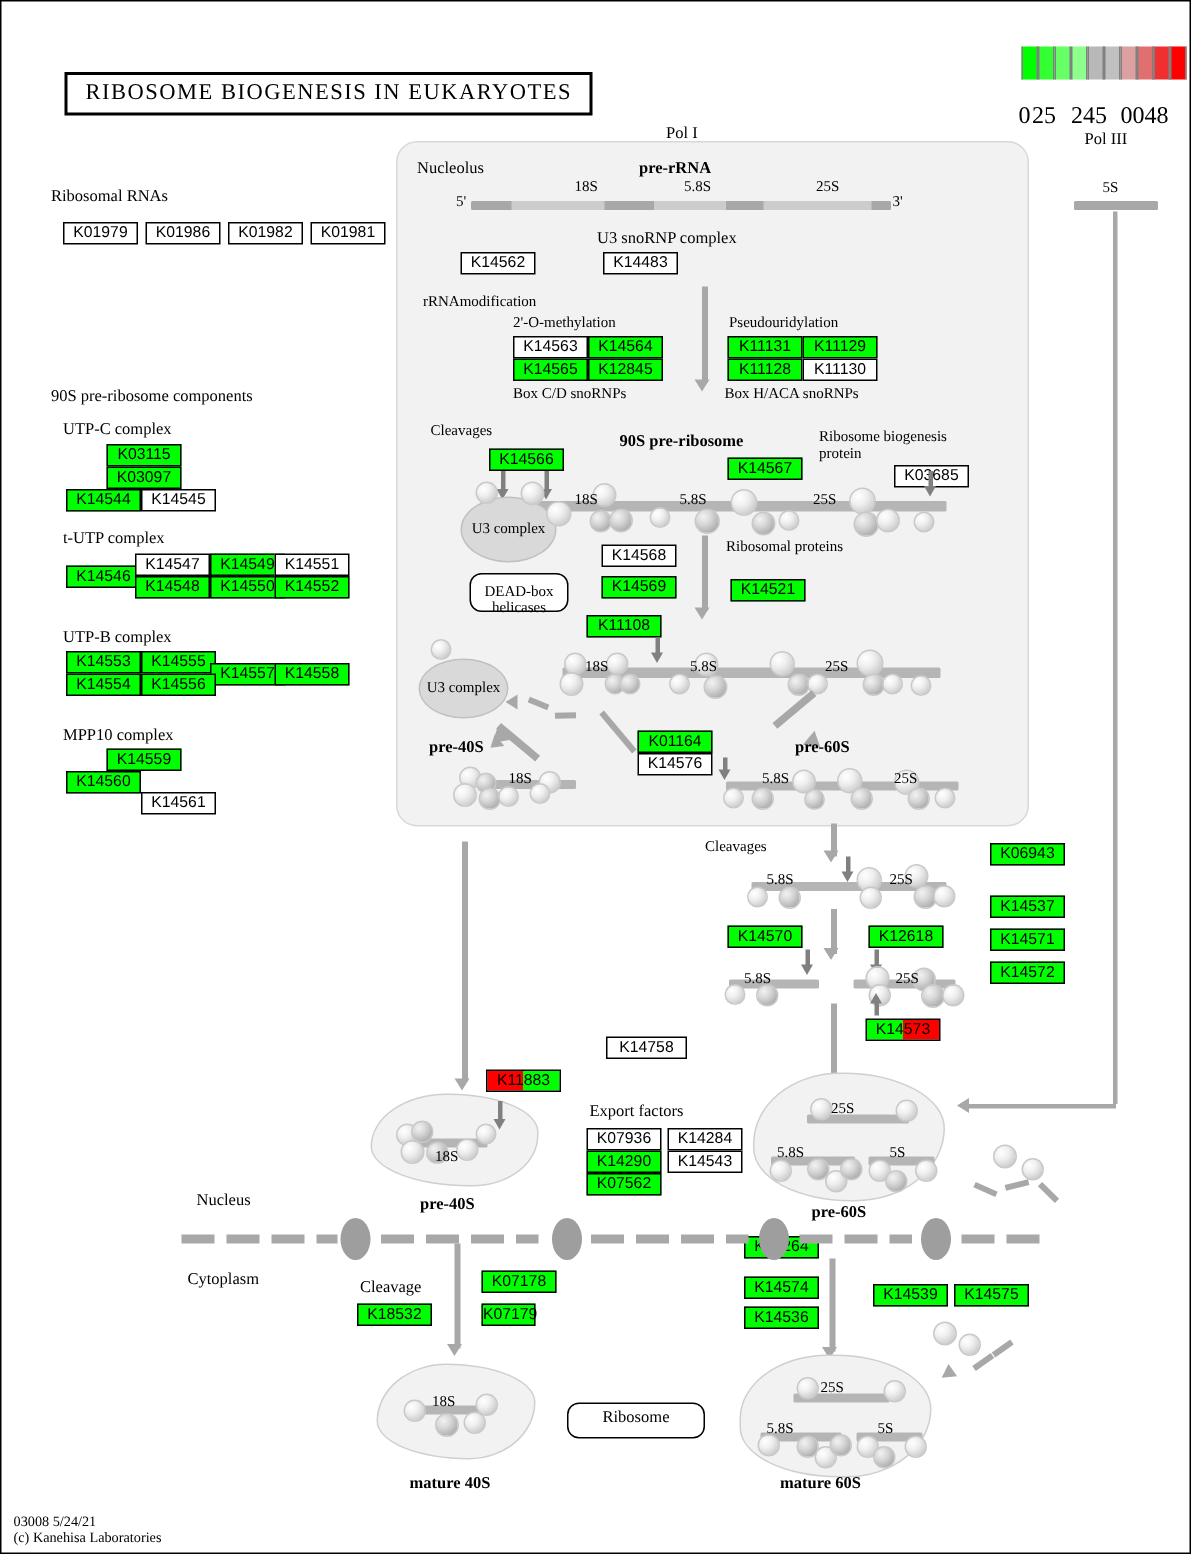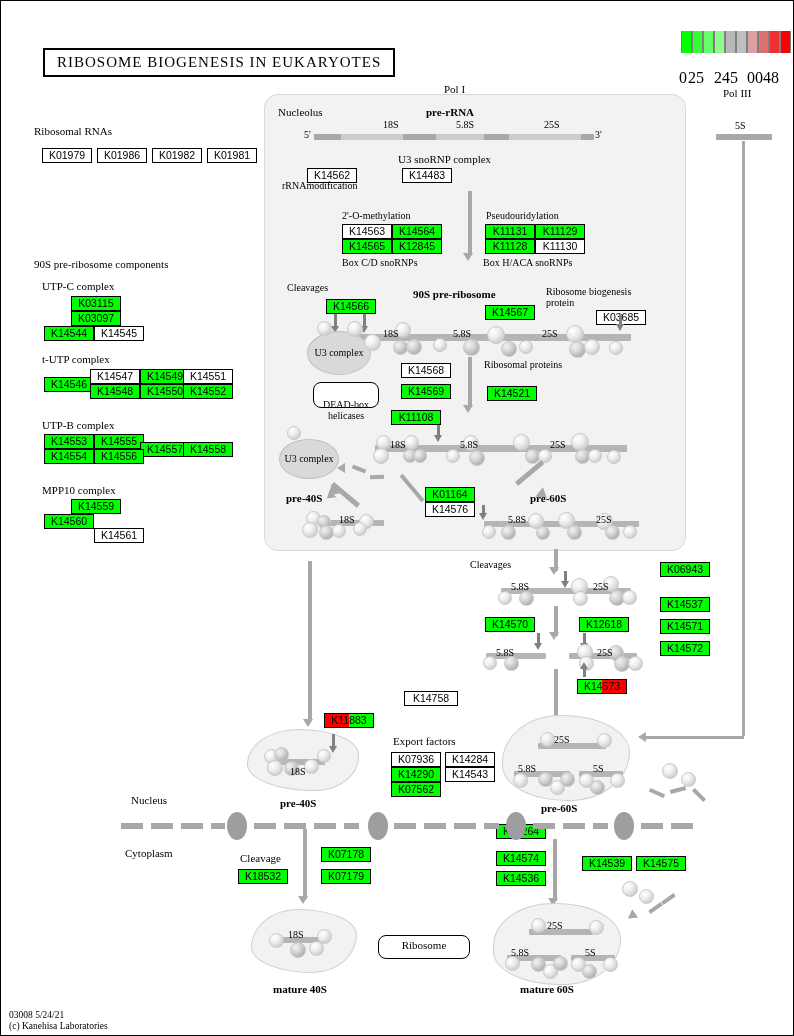--- a/index.html
+++ b/index.html
@@ -87,21 +87,21 @@
   <div class="ahead-l" style="left:637px;top:731px;"></div>
 
   <div class="kbox" style="left:306px;top:167px;width:50px;">K14562</div>
 
   <div class="abs lbl" style="left:397px;top:152px;">U3 snoRNP complex</div>
   <div class="kbox" style="left:401px;top:167px;width:50px;">K14483</div>
 
   <div class="arrow-v" style="left:467px;top:190px;height:64px;"></div>
   <div class="ahead-d" style="left:462px;top:252px;"></div>
 
-  <div class="abs lbl-s" style="left:281px;top:179px;">rRNAmodification</div>
+  <div class="abs lbl-s" style="left:281px;top:195px;">rRNAmodification</div>
   <div class="abs lbl-s" style="left:341px;top:209px;">2'-O-methylation</div>
   <div class="kbox" style="left:341px;top:223px;width:50px;">K14563</div>
   <div class="kbox green" style="left:391px;top:223px;width:50px;">K14564</div>
   <div class="kbox green" style="left:341px;top:238px;width:50px;">K14565</div>
   <div class="kbox green" style="left:391px;top:238px;width:50px;">K12845</div>
   <div class="abs lbl-s" style="left:341px;top:256px;">Box C/D snoRNPs</div>
 
   <div class="abs lbl-s" style="left:485px;top:209px;">Pseudouridylation</div>
   <div class="kbox green" style="left:484px;top:223px;width:50px;">K11131</div>
   <div class="kbox green" style="left:534px;top:223px;width:50px;">K11129</div>
@@ -141,21 +141,21 @@
   <div class="ball" style="left:518px;top:339px;width:12px;height:12px;"></div>
   <div class="ball" style="left:565px;top:324px;width:16px;height:16px;"></div>
   <div class="ball d" style="left:568px;top:340px;width:15px;height:15px;"></div>
   <div class="ball" style="left:583px;top:338px;width:14px;height:14px;"></div>
   <div class="ball" style="left:608px;top:340px;width:12px;height:12px;"></div>
   <div class="abs lbl-s" style="left:382px;top:327px;">18S</div>
   <div class="abs lbl-s" style="left:452px;top:327px;">5.8S</div>
   <div class="abs lbl-s" style="left:541px;top:327px;">25S</div>
   <div class="abs lbl-s" style="left:483px;top:358px;">Ribosomal proteins</div>
 
-  <div class="kbox round" style="left:312px;top:381px;width:66px;height:26px;padding-top:16px;font-family:'Liberation Serif',serif;font-size:10px;line-height:11px;white-space:normal;">DEAD-box helicases</div>
+  <div class="kbox round" style="left:312px;top:381px;width:66px;height:26px;padding-top:6px;font-family:'Liberation Serif',serif;font-size:10px;line-height:11px;white-space:normal;">DEAD-box helicases</div>
 
   <div class="kbox" style="left:400px;top:362px;width:50px;">K14568</div>
   <div class="kbox green" style="left:400px;top:383px;width:50px;">K14569</div>
   <div class="kbox green" style="left:486px;top:385px;width:50px;">K14521</div>
   <div class="kbox green" style="left:390px;top:409px;width:50px;">K11108</div>
 
   <div class="arrow-v" style="left:467px;top:356px;height:50px;"></div>
   <div class="ahead-d" style="left:462px;top:404px;"></div>
   <div class="dkarrow-v" style="left:436px;top:424px;height:12px;"></div>
   <div class="dkahead-d" style="left:433px;top:434px;"></div>
@@ -390,21 +390,21 @@
   <div class="memb" style="left:532px;top:822px;width:22px;"></div>
   <div class="memb" style="left:562px;top:822px;width:22px;"></div>
   <div class="memb" style="left:592px;top:822px;width:15px;"></div>
   <div class="pore" style="left:613px;top:811px;"></div>
   <div class="memb" style="left:640px;top:822px;width:22px;"></div>
   <div class="memb" style="left:670px;top:822px;width:22px;"></div>
 
   <div class="abs lbl" style="left:239px;top:851px;">Cleavage</div>
   <div class="kbox green" style="left:237px;top:868px;width:50px;">K18532</div>
   <div class="kbox green" style="left:320px;top:846px;width:50px;">K07178</div>
-  <div class="kbox green" style="left:320px;top:868px;width:50px;">K07179</div>
+  <div class="kbox green" style="left:320px;top:868px;width:36px;">K07179</div>
 
   <div class="arrow-v" style="left:302px;top:828px;height:70px;"></div>
   <div class="ahead-d" style="left:297px;top:895px;"></div>
 
   <div class="kbox green" style="left:495px;top:850px;width:50px;">K14574</div>
   <div class="kbox green" style="left:495px;top:870px;width:50px;">K14536</div>
   <div class="kbox green" style="left:581px;top:855px;width:50px;">K14539</div>
   <div class="kbox green" style="left:635px;top:855px;width:50px;">K14575</div>
 
   <div class="arrow-v" style="left:552px;top:838px;height:62px;"></div>

